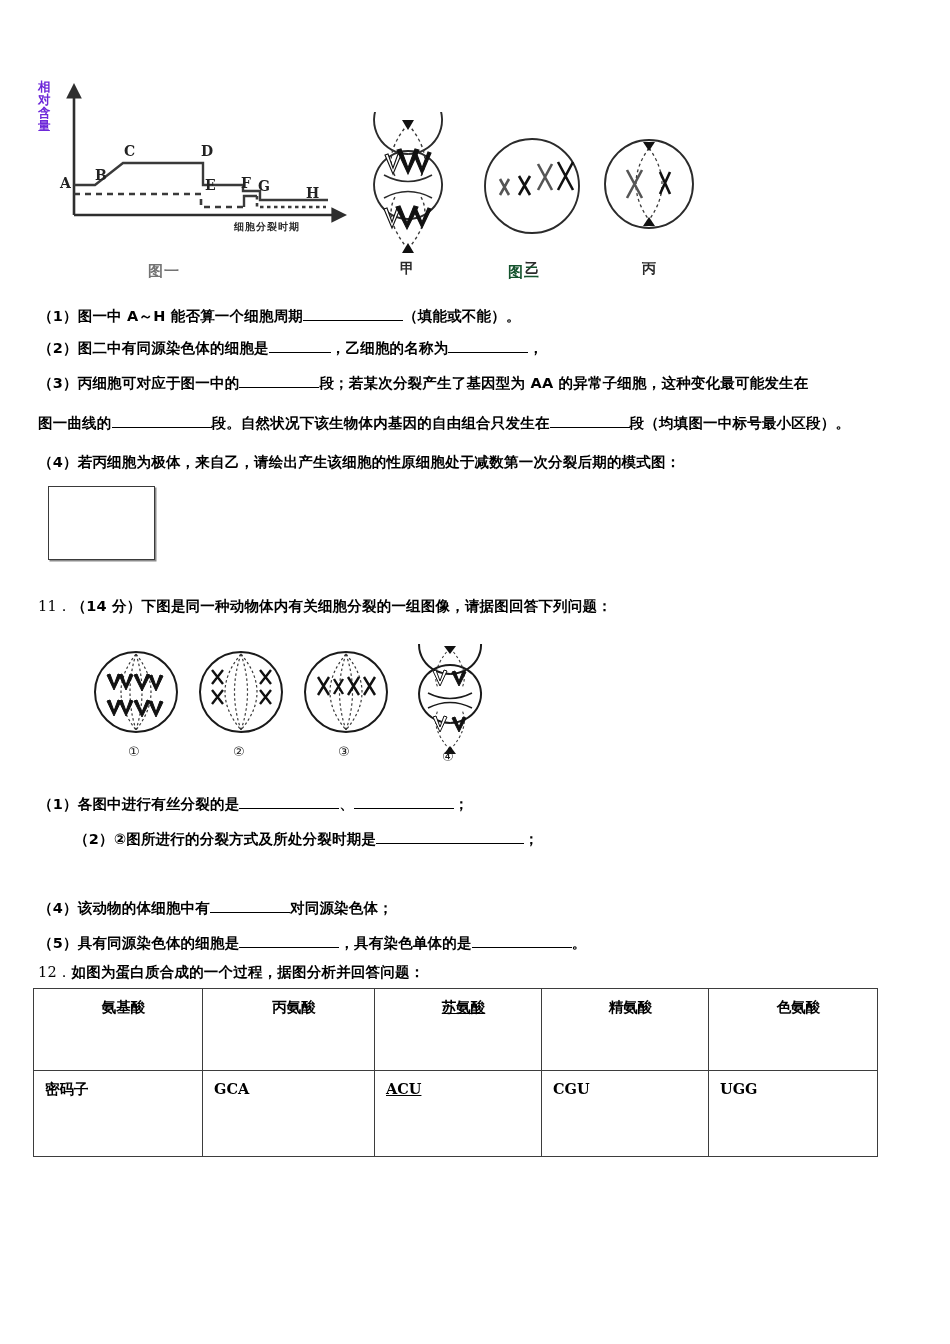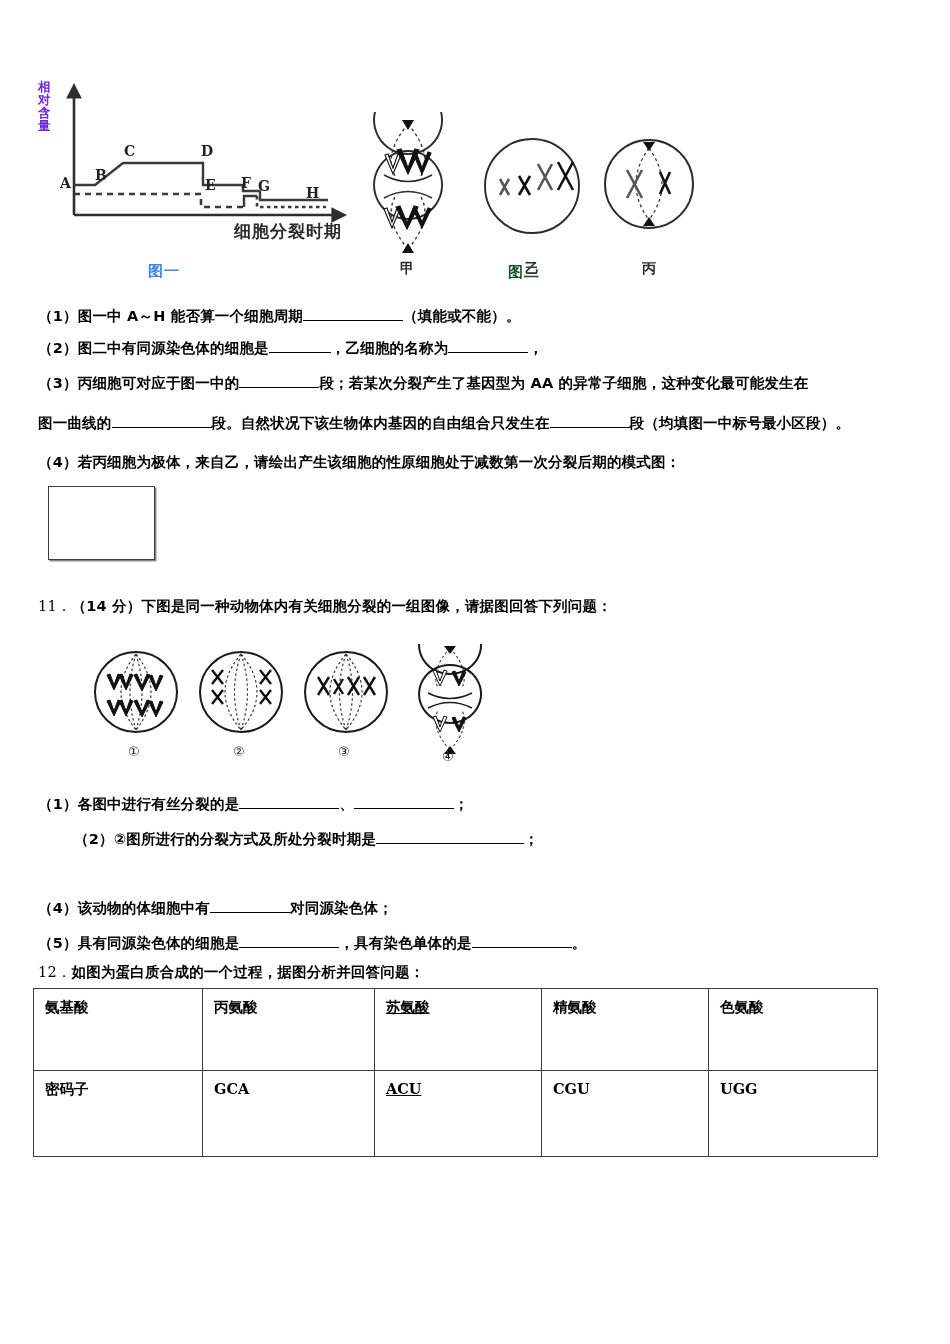--- a/index.html
+++ b/index.html
@@ -41,21 +41,21 @@
     height: 215px;
   }
 
   .fig1-caption {
     position: absolute;
     left: 148px;
     top: 262px;
     font-size: 15px;
     font-weight: bold;
     letter-spacing: 1px;
-    color: #3b82f6;
+    color: #737373;
   }
 
   .cells-wrap {
     position: absolute;
     left: 372px;
     top: 112px;
     width: 330px;
     height: 180px;
   }
 
@@ -133,21 +133,21 @@
     table-layout: fixed;
   }
   .codon-table td {
     border: 1px solid #3d3d3d;
     font-size: 14.5px;
     font-weight: bold;
     padding: 9px 0 0 11px;
     vertical-align: top;
     font-family: "DejaVu Serif", "Liberation Serif", serif;
   }
-  .codon-table tr.r1 td { height: 72px; }
+  .codon-table tr.r1 td { height: 72px; text-align: center; }
   .codon-table tr.r2 td { height: 76px; }
   .codon-table tr.r3 td { height: 76px; }
   .codon-table td.c0 { width: 157px; }
   .codon-table td.c1 { width: 160px; }
   .codon-table td.c2 { width: 155px; text-decoration: underline; }
   .codon-table td.c3 { width: 155px; }
   .codon-table td.c4 { width: 157px; }
 
   .cn { font-family: "DejaVu Sans", "Liberation Sans", sans-serif; font-weight: bold; }
 </style>
@@ -185,21 +185,21 @@
         <text x="203" y="110" font-family="DejaVu Serif, serif" font-size="14" font-weight="bold" fill="#222">F</text>
         <text x="220" y="113" font-family="DejaVu Serif, serif" font-size="14" font-weight="bold" fill="#222">G</text>
         <text x="268" y="120" font-family="DejaVu Serif, serif" font-size="14" font-weight="bold" fill="#222">H</text>
       </svg>
 
       
       <div style="position:absolute;left:0px;top:2px;width:16px;font-size:12.5px;line-height:1.04;
                   font-family:'DejaVu Sans','Liberation Sans',sans-serif;font-weight:bold;color:#6d28d9;">相对含量</div>
 
       
-      <div style="position:absolute;left:196px;top:142px;font-size:17px;font-weight:bold;letter-spacing:1px;
+      <div style="position:absolute;left:196px;top:142px;font-size:10px;font-weight:bold;letter-spacing:1px;
                   font-family:'DejaVu Sans','Liberation Sans',sans-serif;color:#2b2b2b;white-space:nowrap;">细胞分裂时期</div>
     </div>
 
     <div class="fig1-caption cn">图一</div>
 
     <div class="cells-wrap">
       <svg width="330" height="180" viewBox="0 0 330 180">
         <g fill="none" stroke="#2b2b2b" stroke-width="1.9">
 
           <path d="M36,42 a34,34 0 1,1 0.1,0 M36,107 a34,34 0 1,1 0.1,0"></path>

